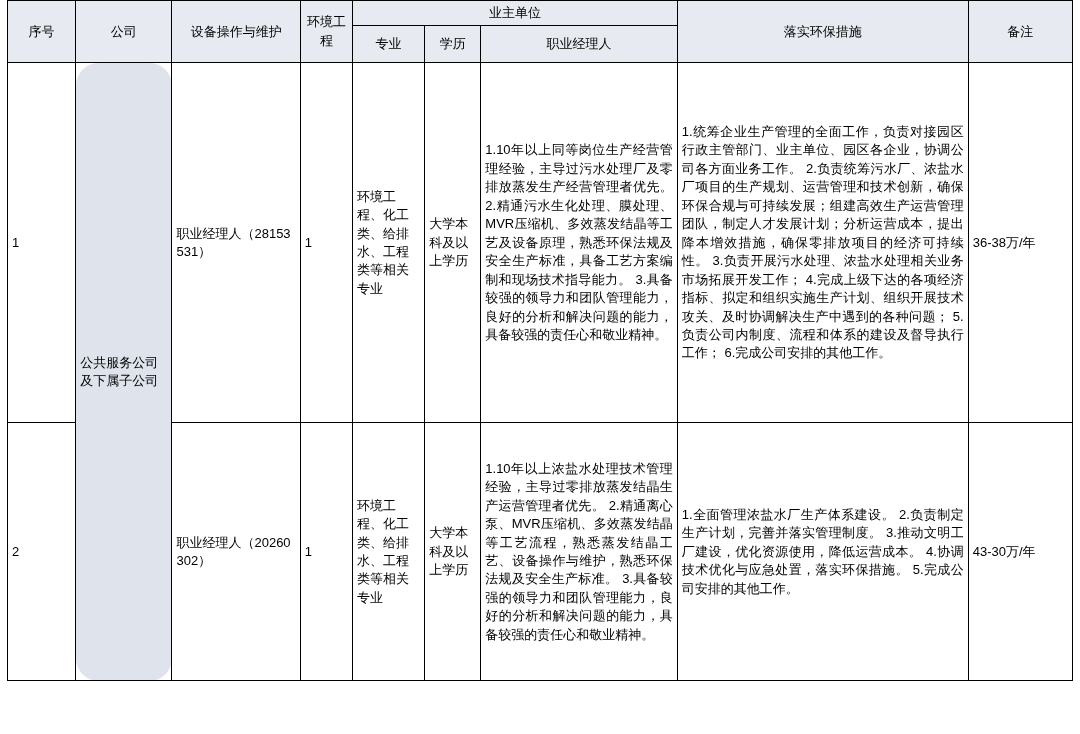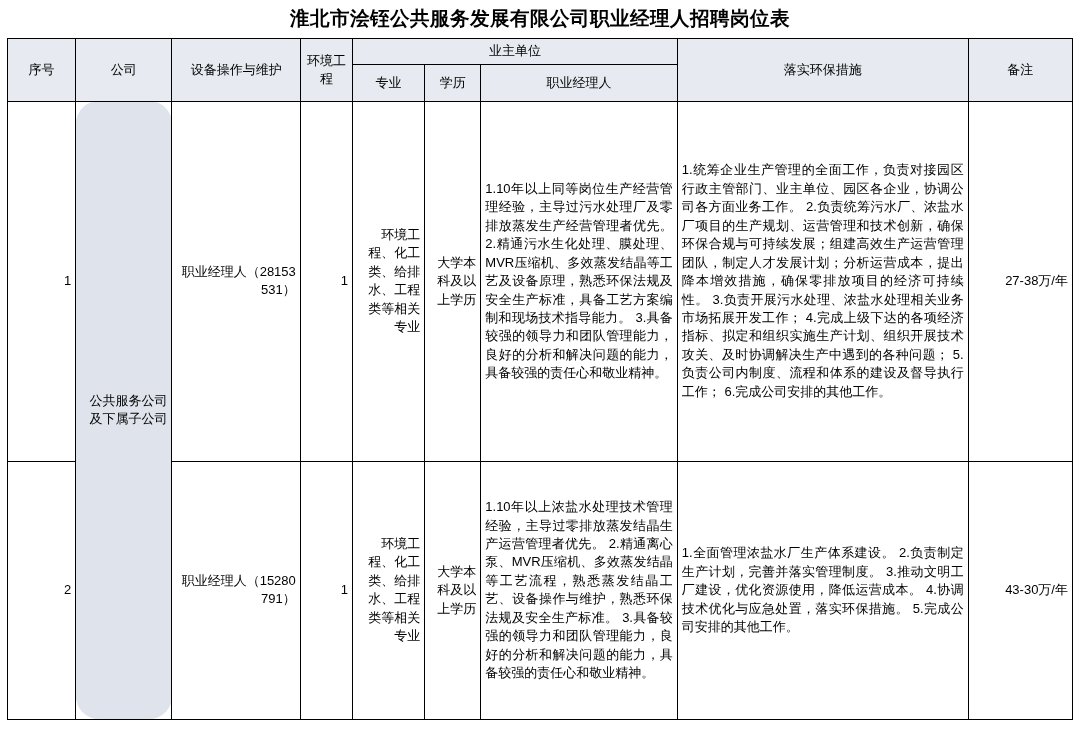--- a/index.html
+++ b/index.html
@@ -47,21 +47,21 @@
   thead td {
     background: #e7ebf1;
     text-align: center;
     font-size: 15px;
     font-weight: normal;
     padding: 6px 3px;
     line-height: 1.3;
   }
   .hdr-tall { height: 30px; }
   .cell-center {
-    text-align: right;
+    text-align: left;
   }
   .cell-just {
     text-align: justify;
     text-justify: inter-ideograph;
   }
   .col-seq { width: 68px; text-align: center; }
   .col-company { width: 96px; text-align: center; background: #dfe4ec; }
   .col-post { width: 128px; text-align: center; }
   .col-plan { width: 52px; text-align: center; }
   .col-major { width: 72px; text-align: center; }
@@ -85,21 +85,20 @@
     font-size: 13px;
     line-height: 1.5;
     border-radius: 23px;
   }
 </style>
 </head>
 <body>
 
 <div class="page">
 
-  <div class="doc-title">淮北市浍铚公共服务发展有限公司职业经理人招聘岗位表</div>
 
   <table class="main">
     <colgroup>
       <col class="col-seq">
       <col class="col-company">
       <col class="col-post">
       <col class="col-plan">
       <col class="col-major">
       <col class="col-edu">
       <col class="col-exp">
@@ -132,25 +131,25 @@
         <td class="cell-center vtext">大学本科及以上学历</td>
         <td class="cell-just exp-cell">1.10年以上同等岗位生产经营管理经验，主导过污水处理厂及零排放蒸发生产经营管理者优先。
 2.精通污水生化处理、膜处理、MVR压缩机、多效蒸发结晶等工艺及设备原理，熟悉环保法规及安全生产标准，具备工艺方案编制和现场技术指导能力。
 3.具备较强的领导力和团队管理能力，良好的分析和解决问题的能力，具备较强的责任心和敬业精神。</td>
         <td class="cell-just duty-cell">1.统筹企业生产管理的全面工作，负责对接园区行政主管部门、业主单位、园区各企业，协调公司各方面业务工作。
 2.负责统筹污水厂、浓盐水厂项目的生产规划、运营管理和技术创新，确保环保合规与可持续发展；组建高效生产运营管理团队，制定人才发展计划；分析运营成本，提出降本增效措施，确保零排放项目的经济可持续性。
 3.负责开展污水处理、浓盐水处理相关业务市场拓展开发工作；
 4.完成上级下达的各项经济指标、拟定和组织实施生产计划、组织开展技术攻关、及时协调解决生产中遇到的各种问题；
 5.负责公司内制度、流程和体系的建设及督导执行工作；
 6.完成公司安排的其他工作。</td>
-        <td class="cell-center">27-38万/年</td>
+        <td class="cell-center">36-38万/年</td>
       </tr>
       <tr class="row2">
         <td class="cell-center">2</td>
-        <td class="cell-center">职业经理人（15280791）</td>
+        <td class="cell-center">职业经理人（20260302）</td>
         <td class="cell-center">1</td>
         <td class="cell-center vtext">环境工程、化工类、给排水、工程类等相关专业</td>
         <td class="cell-center vtext">大学本科及以上学历</td>
         <td class="cell-just exp-cell">1.10年以上浓盐水处理技术管理经验，主导过零排放蒸发结晶生产运营管理者优先。
 2.精通离心泵、MVR压缩机、多效蒸发结晶等工艺流程，熟悉蒸发结晶工艺、设备操作与维护，熟悉环保法规及安全生产标准。
 3.具备较强的领导力和团队管理能力，良好的分析和解决问题的能力，具备较强的责任心和敬业精神。</td>
         <td class="cell-just duty-cell">1.全面管理浓盐水厂生产体系建设。
 2.负责制定生产计划，完善并落实管理制度。
 3.推动文明工厂建设，优化资源使用，降低运营成本。
 4.协调技术优化与应急处置，落实环保措施。

